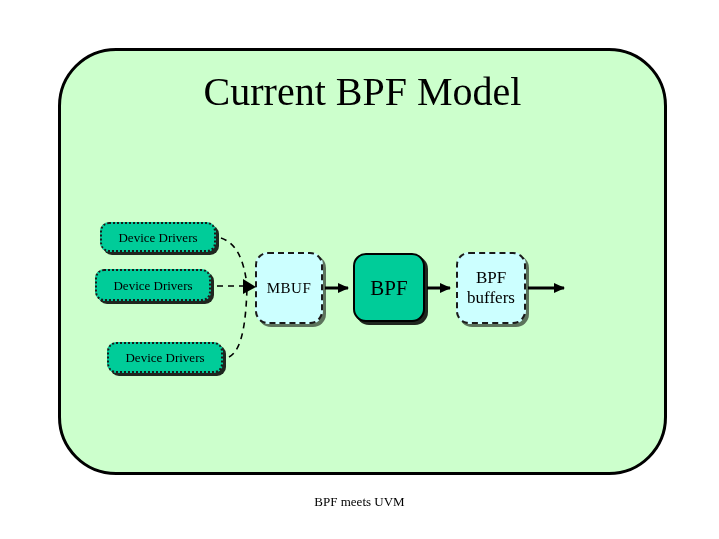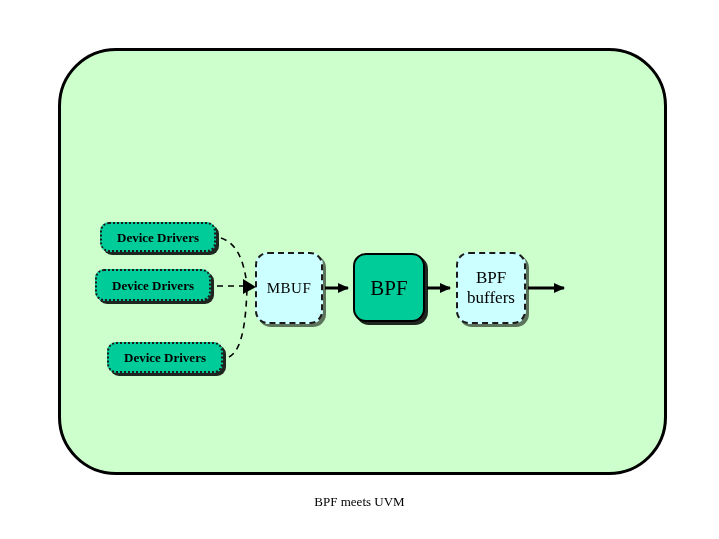--- a/index.html
+++ b/index.html
@@ -60,21 +60,21 @@
     justify-content: center;
     text-align: center;
     color: #000000;
     font-family: "Liberation Serif", "DejaVu Serif", serif;
   }
 
   .node-driver {
     background: #00cc99;
     border: 2px dotted #1a1a1a;
     border-radius: 9px;
-    font-weight: bold;
+    font-weight: normal;
     font-size: 13px;
     line-height: 15px;
     box-shadow: 3px 3px 0 rgba(0,0,0,0.85);
   }
 
   .node-teal {
     background: #00cc99;
     border: 2px solid #000000;
     border-radius: 13px;
     font-size: 21px;
@@ -115,20 +115,21 @@
     font-family: "Liberation Serif", "DejaVu Serif", serif;
   }
 </style>
 </head>
 <body>
 
 <div id="slide-canvas">
 
   <div id="slide-panel"></div>
 
+  <div id="slide-title">Current BPF Model</div>
 
   <div class="node node-driver" style="left:100px; top:222px; width:116px; height:30px;">
     <span>Device Drivers</span>
   </div>
 
   <div class="node node-driver" style="left:95px; top:269px; width:116px; height:32px;">
     <span>Device Drivers</span>
   </div>
 
   <div class="node node-driver" style="left:107px; top:342px; width:116px; height:31px;">

